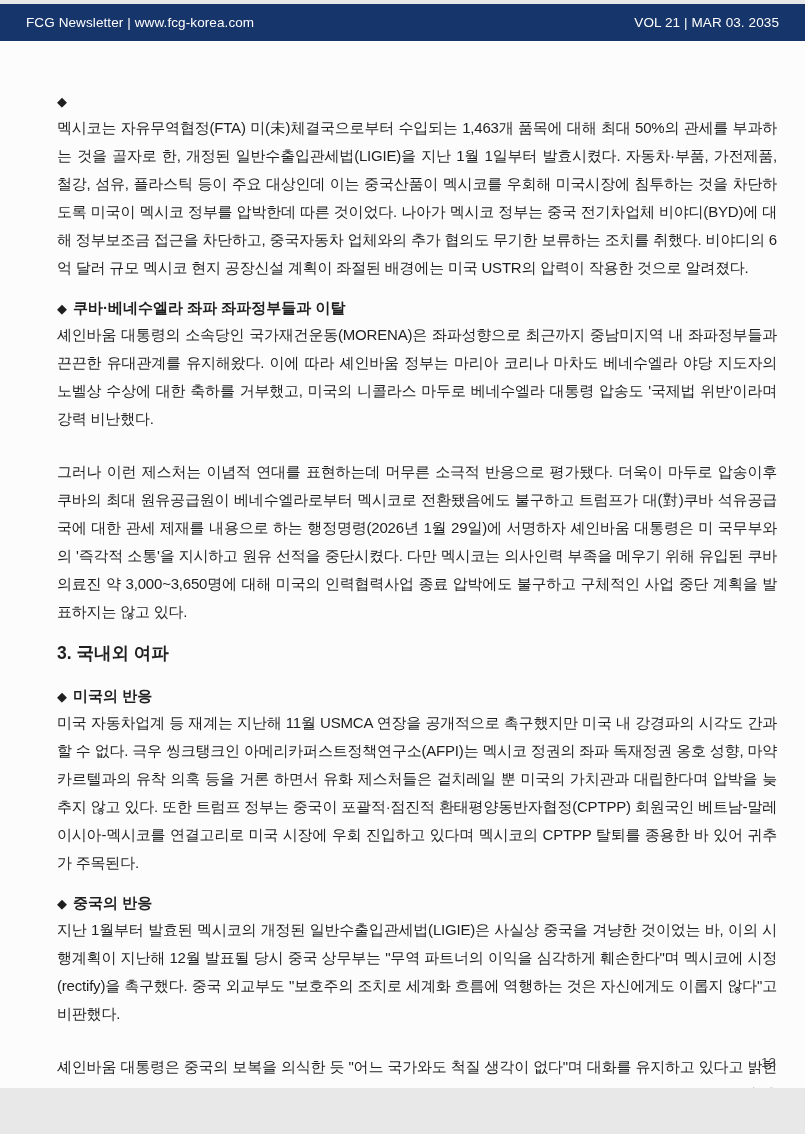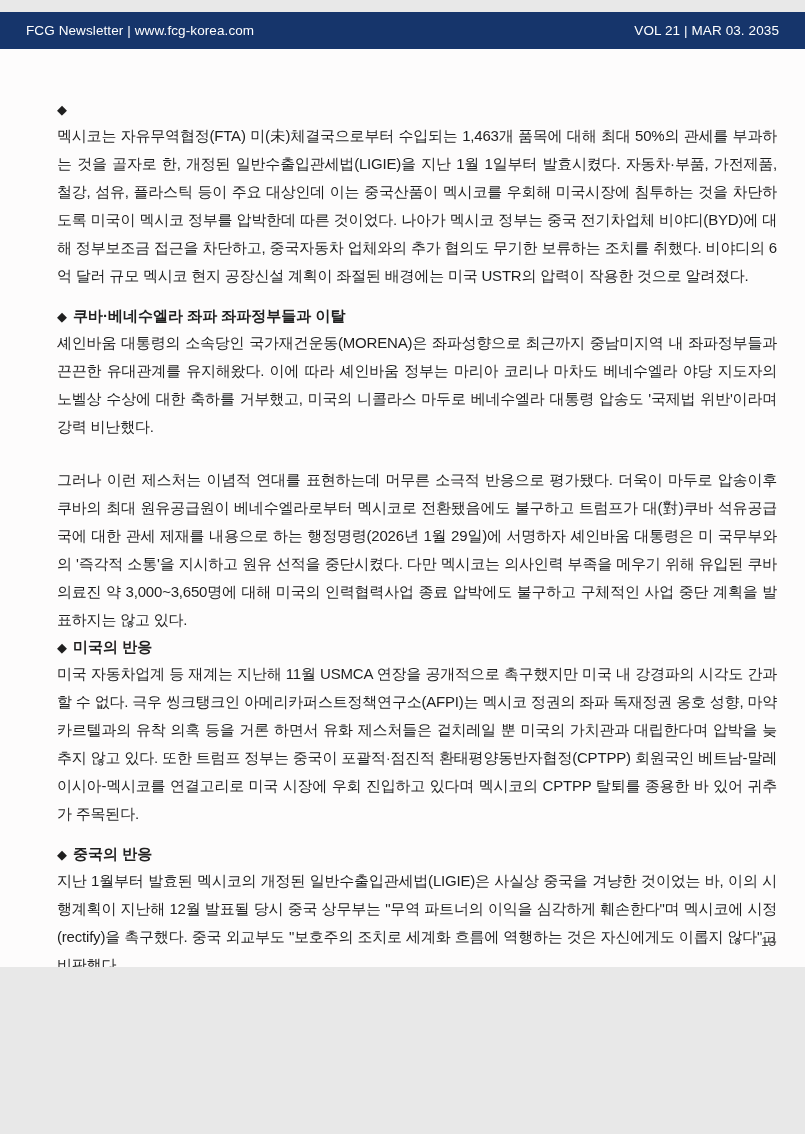--- a/index.html
+++ b/index.html
@@ -4,22 +4,22 @@
 <style>
   html, body {
     margin: 0;
     padding: 0;
     background: #e8e8e8;
     font-family: "Liberation Sans", "DejaVu Sans", sans-serif;
   }
   .page {
     position: relative;
     width: 805px;
-    height: 955px;
-    margin: 12px auto;
+    height: 1084px;
+    margin: 4px auto;
     background: var(--page-bg, #fdfcfc);
     overflow: hidden;
     color: var(--body-text, #1f1f1f);
   }
   .topbar {
     position: absolute;
     top: 0; left: 0; right: 0;
     height: 37px;
     background: var(--header-bg, #16356b);
     color: var(--header-text, #ffffff);
@@ -90,20 +90,21 @@
     </h3>
     <p class="body-par">멕시코는 자유무역협정(FTA) 미(未)체결국으로부터 수입되는 1,463개 품목에 대해 최대 50%의 관세를 부과하는 것을 골자로 한, 개정된 일반수출입관세법(LIGIE)을 지난 1월 1일부터 발효시켰다. 자동차·부품, 가전제품, 철강, 섬유, 플라스틱 등이 주요 대상인데 이는 중국산품이 멕시코를 우회해 미국시장에 침투하는 것을 차단하도록 미국이 멕시코 정부를 압박한데 따른 것이었다. 나아가 멕시코 정부는 중국 전기차업체 비야디(BYD)에 대해 정부보조금 접근을 차단하고, 중국자동차 업체와의 추가 협의도 무기한 보류하는 조치를 취했다. 비야디의 6억 달러 규모 멕시코 현지 공장신설 계획이 좌절된 배경에는 미국 USTR의 압력이 작용한 것으로 알려졌다.</p>
 
     <h3 class="sec-title gap-above">
       <span class="bullet">◆</span>
       <span>쿠바·베네수엘라 좌파 좌파정부들과 이탈</span>
     </h3>
     <p class="body-par">셰인바움 대통령의 소속당인 국가재건운동(MORENA)은 좌파성향으로 최근까지 중남미지역 내 좌파정부들과 끈끈한 유대관계를 유지해왔다. 이에 따라 셰인바움 정부는 마리아 코리나 마차도 베네수엘라 야당 지도자의 노벨상 수상에 대한 축하를 거부했고, 미국의 니콜라스 마두로 베네수엘라 대통령 압송도 '국제법 위반'이라며 강력 비난했다.</p>
     <p class="body-par">그러나 이런 제스처는 이념적 연대를 표현하는데 머무른 소극적 반응으로 평가됐다. 더욱이 마두로 압송이후 쿠바의 최대 원유공급원이 베네수엘라로부터 멕시코로 전환됐음에도 불구하고 트럼프가 대(對)쿠바 석유공급국에 대한 관세 제재를 내용으로 하는 행정명령(2026년 1월 29일)에 서명하자 셰인바움 대통령은 미 국무부와의 '즉각적 소통'을 지시하고 원유 선적을 중단시켰다. 다만 멕시코는 의사인력 부족을 메우기 위해 유입된 쿠바 의료진 약 3,000~3,650명에 대해 미국의 인력협력사업 종료 압박에도 불구하고 구체적인 사업 중단 계획을 발표하지는 않고 있다.</p>
 
+    <h2 class="big-heading">3. 국내외 여파</h2>
 
     <h3 class="sec-title">
       <span class="bullet">◆</span>
       <span>미국의 반응</span>
     </h3>
     <p class="body-par">미국 자동차업계 등 재계는 지난해 11월 USMCA 연장을 공개적으로 촉구했지만 미국 내 강경파의 시각도 간과할 수 없다. 극우 씽크탱크인 아메리카퍼스트정책연구소(AFPI)는 멕시코 정권의 좌파 독재정권 옹호 성향, 마약 카르텔과의 유착 의혹 등을 거론 하면서 유화 제스처들은 겉치레일 뿐 미국의 가치관과 대립한다며 압박을 늦추지 않고 있다. 또한 트럼프 정부는 중국이 포괄적·점진적 환태평양동반자협정(CPTPP) 회원국인 베트남-말레이시아-멕시코를 연결고리로 미국 시장에 우회 진입하고 있다며 멕시코의 CPTPP 탈퇴를 종용한 바 있어 귀추가 주목된다.</p>
 
     <h3 class="sec-title gap-above">
       <span class="bullet">◆</span>
       <span>중국의 반응</span>

